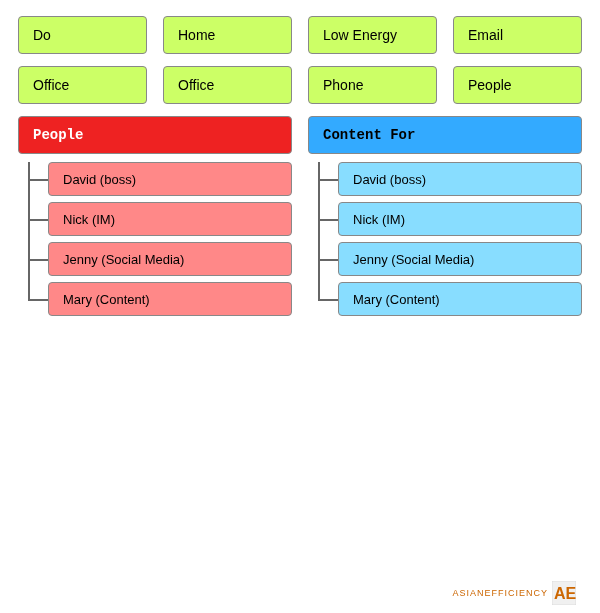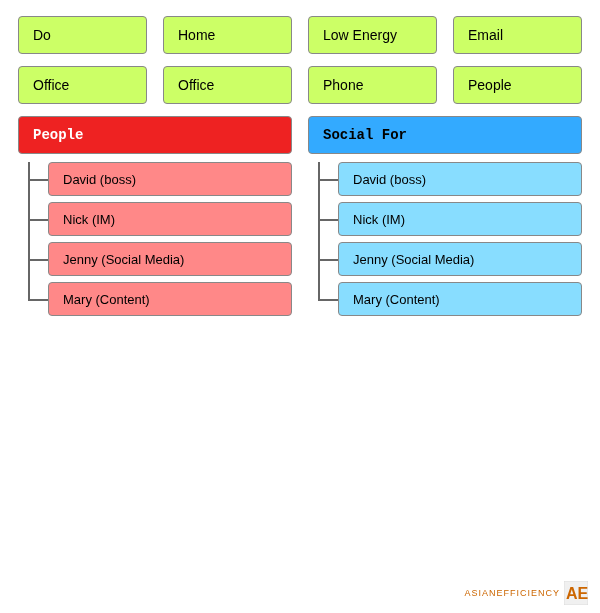--- a/index.html
+++ b/index.html
@@ -139,21 +139,21 @@
     }
 
     .child-box {
       flex: 1;
     }
 
     
     .logo-area {
       position: absolute;
       bottom: 8px;
-      right: 12px;
+      right: 24px;
       display: flex;
       align-items: center;
       gap: 4px;
     }
 
     .logo-text {
       font-size: 9px;
       color: #cc6600;
       font-family: Arial, sans-serif;
       letter-spacing: 1px;
@@ -242,21 +242,21 @@
         <div class="child-box salmon-box">
           <span>Mary (Content)</span>
         </div>
       </div>
     </div>
   </div>
 
   <div class="tree-col">
     <div class="parent-row">
       <div class="blue-box">
-        <span>Social For</span>
+        <span>Content For</span>
       </div>
     </div>
     <div class="children-container">
       <div class="child-row">
         <div class="child-box lightblue-box">
           <span>David (boss)</span>
         </div>
       </div>
       <div class="child-row">
         <div class="child-box lightblue-box">

